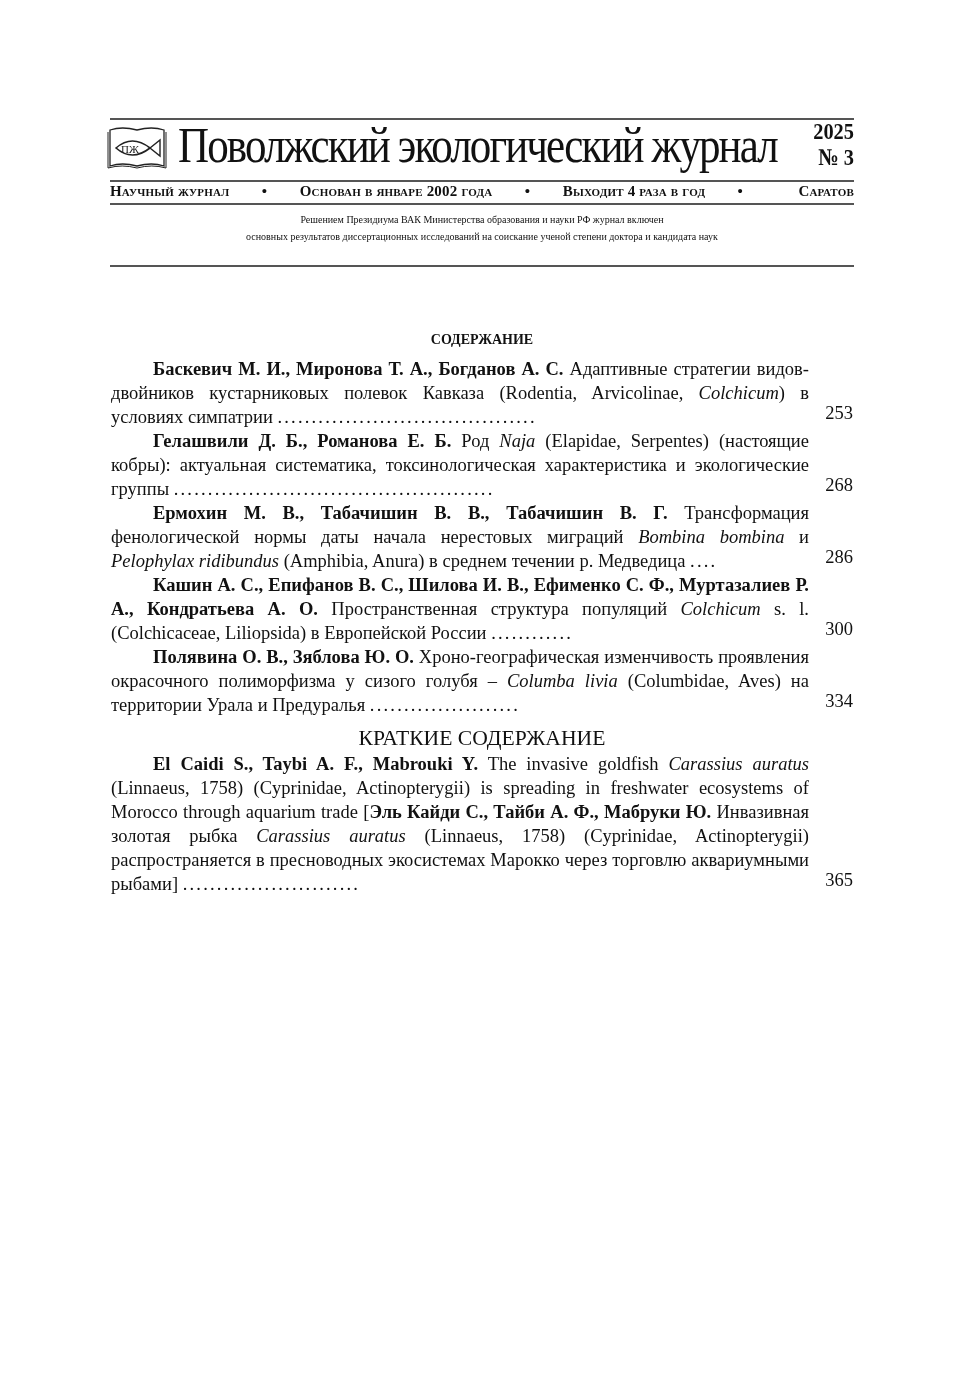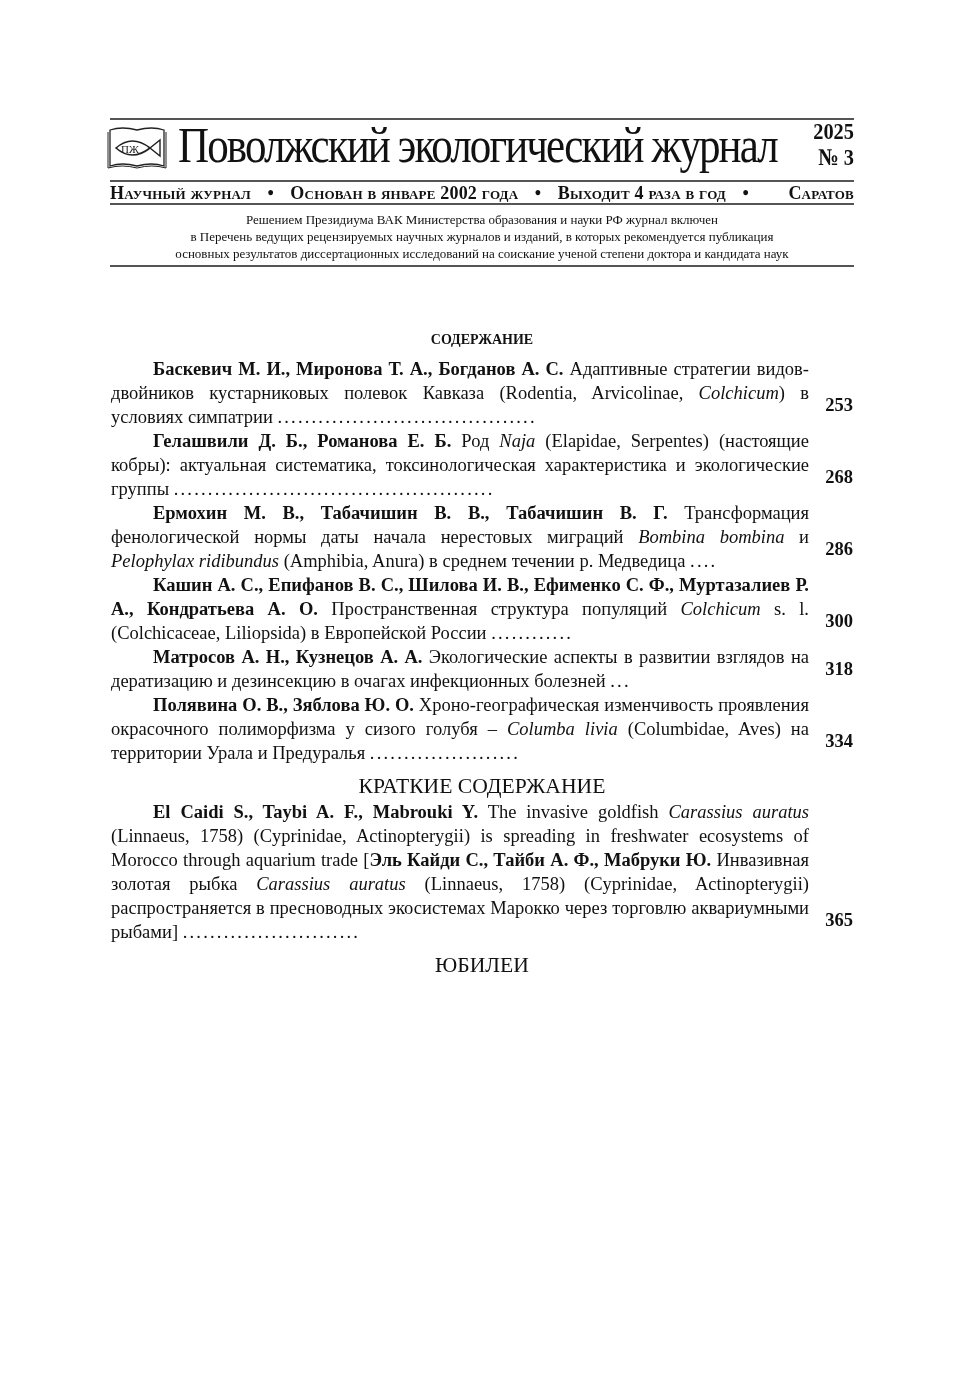--- a/index.html
+++ b/index.html
@@ -2,30 +2,30 @@
 <html><head>
 <meta charset="utf-8">
 <style>
   html, body { margin: 0; padding: 0; background: #ffffff; }
   body { width: 963px; height: 1388px; position: relative; color: #111; font-family: "Liberation Serif", serif; overflow: hidden; }
   .rule { position: absolute; left: 110px; width: 744px; background: #555; }
   .masthead { position: absolute; left: 106px; top: 120px; width: 750px; height: 60px; }
   .logo { position: absolute; left: 0; top: 4px; width: 62px; height: 48px; }
   .title { position: absolute; left: 72px; top: -4px; font-family: "Liberation Serif", serif; font-size: 50px; letter-spacing: -2.2px; transform: scaleX(0.86); transform-origin: left top; white-space: nowrap; font-weight: normal; }
   .year { position: absolute; right: 2px; top: -2px; font-size: 24px; font-weight: bold; text-align: right; line-height: 26px; transform: scaleX(0.85); transform-origin: right top; }
-  .taglines { position: absolute; left: 110px; top: 183px; width: 744px; display: flex; justify-content: space-between; font-size: 18px; font-weight: bold; letter-spacing: 0.2px; white-space: nowrap; }
+  .taglines { position: absolute; left: 110px; top: 183px; width: 744px; display: flex; justify-content: space-between; font-size: 15px; font-weight: bold; letter-spacing: 0.2px; white-space: nowrap; }
   .taglines .sep { font-weight: bold; }
-  .vak { position: absolute; left: 110px; top: 211px; width: 744px; text-align: center; font-size: 13px; line-height: 17px; }
+  .vak { position: absolute; left: 110px; top: 211px; width: 744px; text-align: center; font-size: 10px; line-height: 17px; }
   .toc { position: absolute; left: 111px; top: 328px; width: 742px; font-size: 18.5px; line-height: 24px; }
   .section-title { text-align: center; margin: 0; }
   .section-title.bold { font-weight: bold; font-size: 14px; margin-bottom: 5px; }
   .section-title.normal { font-weight: normal; margin-top: 9px; margin-bottom: 2px; }
   .entry { position: relative; padding-right: 44px; text-align: justify; text-indent: 42px; }
   .entry .authors { font-weight: bold; }
-  .entry .page { position: absolute; right: 0; bottom: 12px; text-indent: 0; font-weight: bold; }
+  .entry .page { position: absolute; right: 0; bottom: 4px; text-indent: 0; }
   .entry .leader { letter-spacing: 2.2px; }
   i { font-style: italic; }
 </style>
 </head>
 <body>
 
 <div class="rule" style="top:118px;height:2px;"></div>
 
 <div class="masthead">
   <svg class="logo" viewBox="0 0 62 48">
@@ -51,32 +51,29 @@
   <span class="sep">•</span>
   <span style="font-variant: small-caps;">Выходит 4 раза в год</span>
   <span class="sep">•</span>
   <span style="font-variant: small-caps; margin-left: 23px;">Саратов</span>
 </div>
 
 <div class="rule" style="top:203px;height:1.5px;"></div>
 
 <div class="vak">
   <div>Решением Президиума ВАК Министерства образования и науки РФ журнал включен</div>
-  <div>в Перечень ведущих рецензируемых научных журналов и изданий, в которых рекомендуется публикация</div>
   <div>основных результатов диссертационных исследований на соискание ученой степени доктора и кандидата наук</div>
 </div>
 
 <div class="rule" style="top:265px;height:1.5px;"></div>
 
 <div class="toc">
   <h2 class="section-title bold">СОДЕРЖАНИЕ</h2>
   <div id="toc-body">
       <div class="entry"><span class="authors">Баскевич М. И., Миронова Т. А., Богданов А. С.</span><span> Адаптивные стратегии видов-двойников кустарниковых полевок Кавказа (Rodentia, Arvicolinae, </span><i>Colchicum</i><span>) в условиях симпатрии </span><span class="leader">......................................</span><span class="page">253</span></div>
       <div class="entry"><span class="authors">Гелашвили Д. Б., Романова Е. Б.</span><span> Род </span><i>Naja</i><span> (Elapidae, Serpentes) (настоящие кобры): актуальная систематика, токсинологическая характеристика и экологические группы </span><span class="leader">...............................................</span><span class="page">268</span></div>
       <div class="entry"><span class="authors">Ермохин М. В., Табачишин В. В., Табачишин В. Г.</span><span> Трансформация фенологической нормы даты начала нерестовых миграций </span><i>Bombina bombina</i><span> и </span><i>Pelophylax ridibundus</i><span> (Amphibia, Anura) в среднем течении р. Медведица </span><span class="leader">....</span><span class="page">286</span></div>
       <div class="entry"><span class="authors">Кашин А. С., Епифанов В. С., Шилова И. В., Ефименко С. Ф., Муртазалиев Р. А., Кондратьева А. О.</span><span> Пространственная структура популяций </span><i>Colchicum</i><span> s. l. (Colchicaceae, Liliopsida) в Европейской России </span><span class="leader">............</span><span class="page">300</span></div>
-      <div class="entry"><span class="authors">Матросов А. Н., Кузнецов А. А.</span><span> Экологические аспекты в развитии взглядов на дератизацию и дезинсекцию в очагах инфекционных болезней </span><span class="leader">...</span><span class="page">318</span></div>
       <div class="entry"><span class="authors">Полявина О. В., Зяблова Ю. О.</span><span> Хроно-географическая изменчивость проявления окрасочного полиморфизма у сизого голубя – </span><i>Columba livia</i><span> (Columbidae, Aves) на территории Урала и Предуралья </span><span class="leader">......................</span><span class="page">334</span></div>
       <h3 class="section-title normal">КРАТКИЕ СОДЕРЖАНИЕ</h3>
       <div class="entry"><span class="authors">El Caidi S., Taybi A. F., Mabrouki Y.</span><span> The invasive goldfish </span><i>Carassius auratus</i><span> (Linnaeus, 1758) (Cyprinidae, Actinopterygii) is spreading in freshwater ecosystems of Morocco through aquarium trade [</span><b>Эль Кайди С., Тайби А. Ф., Мабруки Ю.</b><span> Инвазивная золотая рыбка </span><i>Carassius auratus</i><span> (Linnaeus, 1758) (Cyprinidae, Actinopterygii) распространяется в пресноводных экосистемах Марокко через торговлю аквариумными рыбами] </span><span class="leader">..........................</span><span class="page">365</span></div>
-      <h3 class="section-title normal">ЮБИЛЕИ</h3>
     </div>
 </div>
 
 </body></html>

